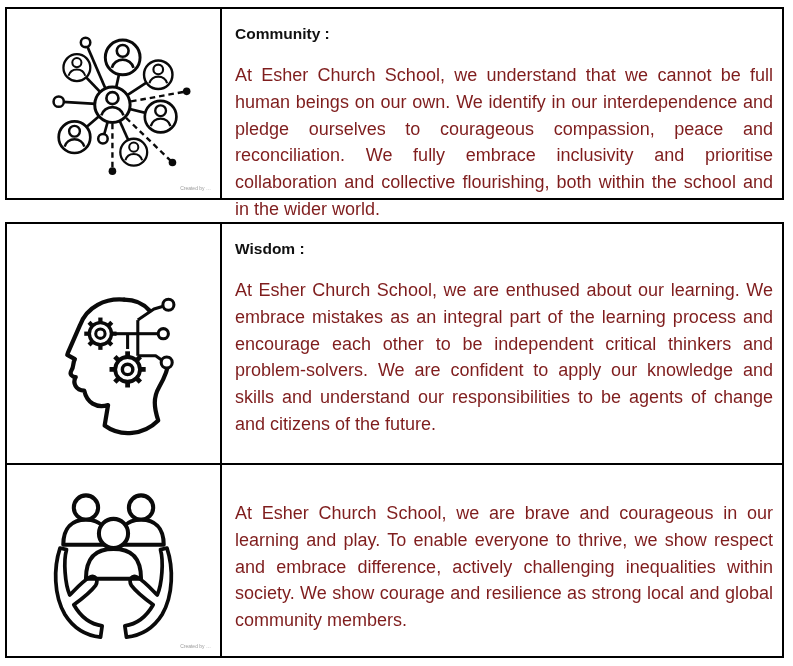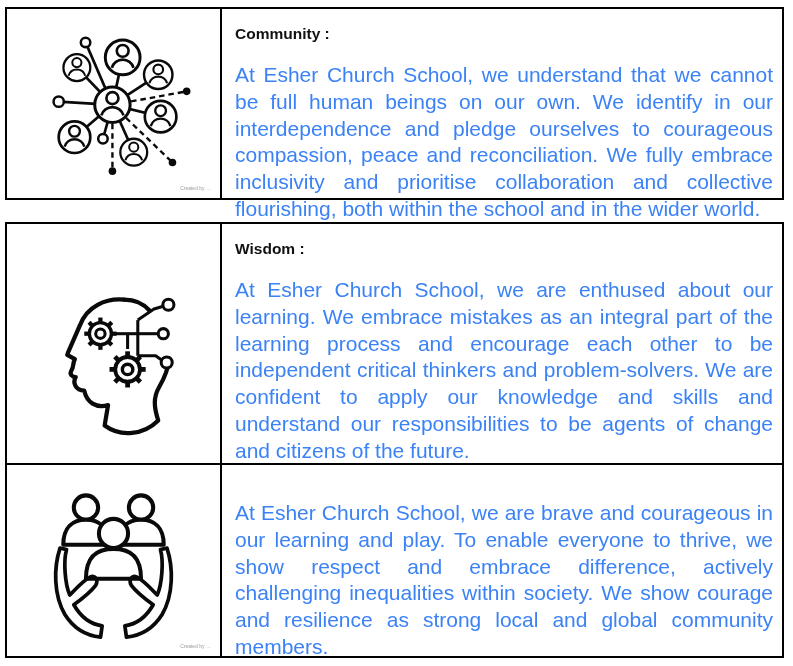--- a/index.html
+++ b/index.html
@@ -10,21 +10,21 @@
   .card-1{top:7px;height:193px;}
   .card-2{top:222px;height:287px;}
   .card-3{top:463px;height:195px;}
   .icon-cell{width:215px;min-width:215px;border-right:2px solid #000;position:relative;
              display:flex;align-items:center;justify-content:center;box-sizing:border-box;}
   .icon-cell svg{display:block;}
   .credit{position:absolute;right:9px;bottom:7px;font-size:5px;line-height:6px;
           color:#9a9a9a;text-align:right;white-space:pre-line;}
   .text-cell{flex:1;padding:16px 9px 6px 13px;box-sizing:border-box;}
   .card-title{font-size:15.5px;font-weight:700;margin:0;line-height:18px;color:#111;}
-  .card-body{font-size:21px;line-height:26.8px;text-align:justify;margin:19px 0 0;color:#3b82f6;}
+  .card-body{font-size:18px;line-height:26.8px;text-align:justify;margin:19px 0 0;color:#7f1d1d;}
   .ln{stroke:#0a0a0a;fill:none;}
 </style>
 </head>
 <body>
 
 <div class="page">
 
   <section class="card card-1">
     <div class="icon-cell">
       <svg width="168" height="158" viewBox="0 0 200 200">

